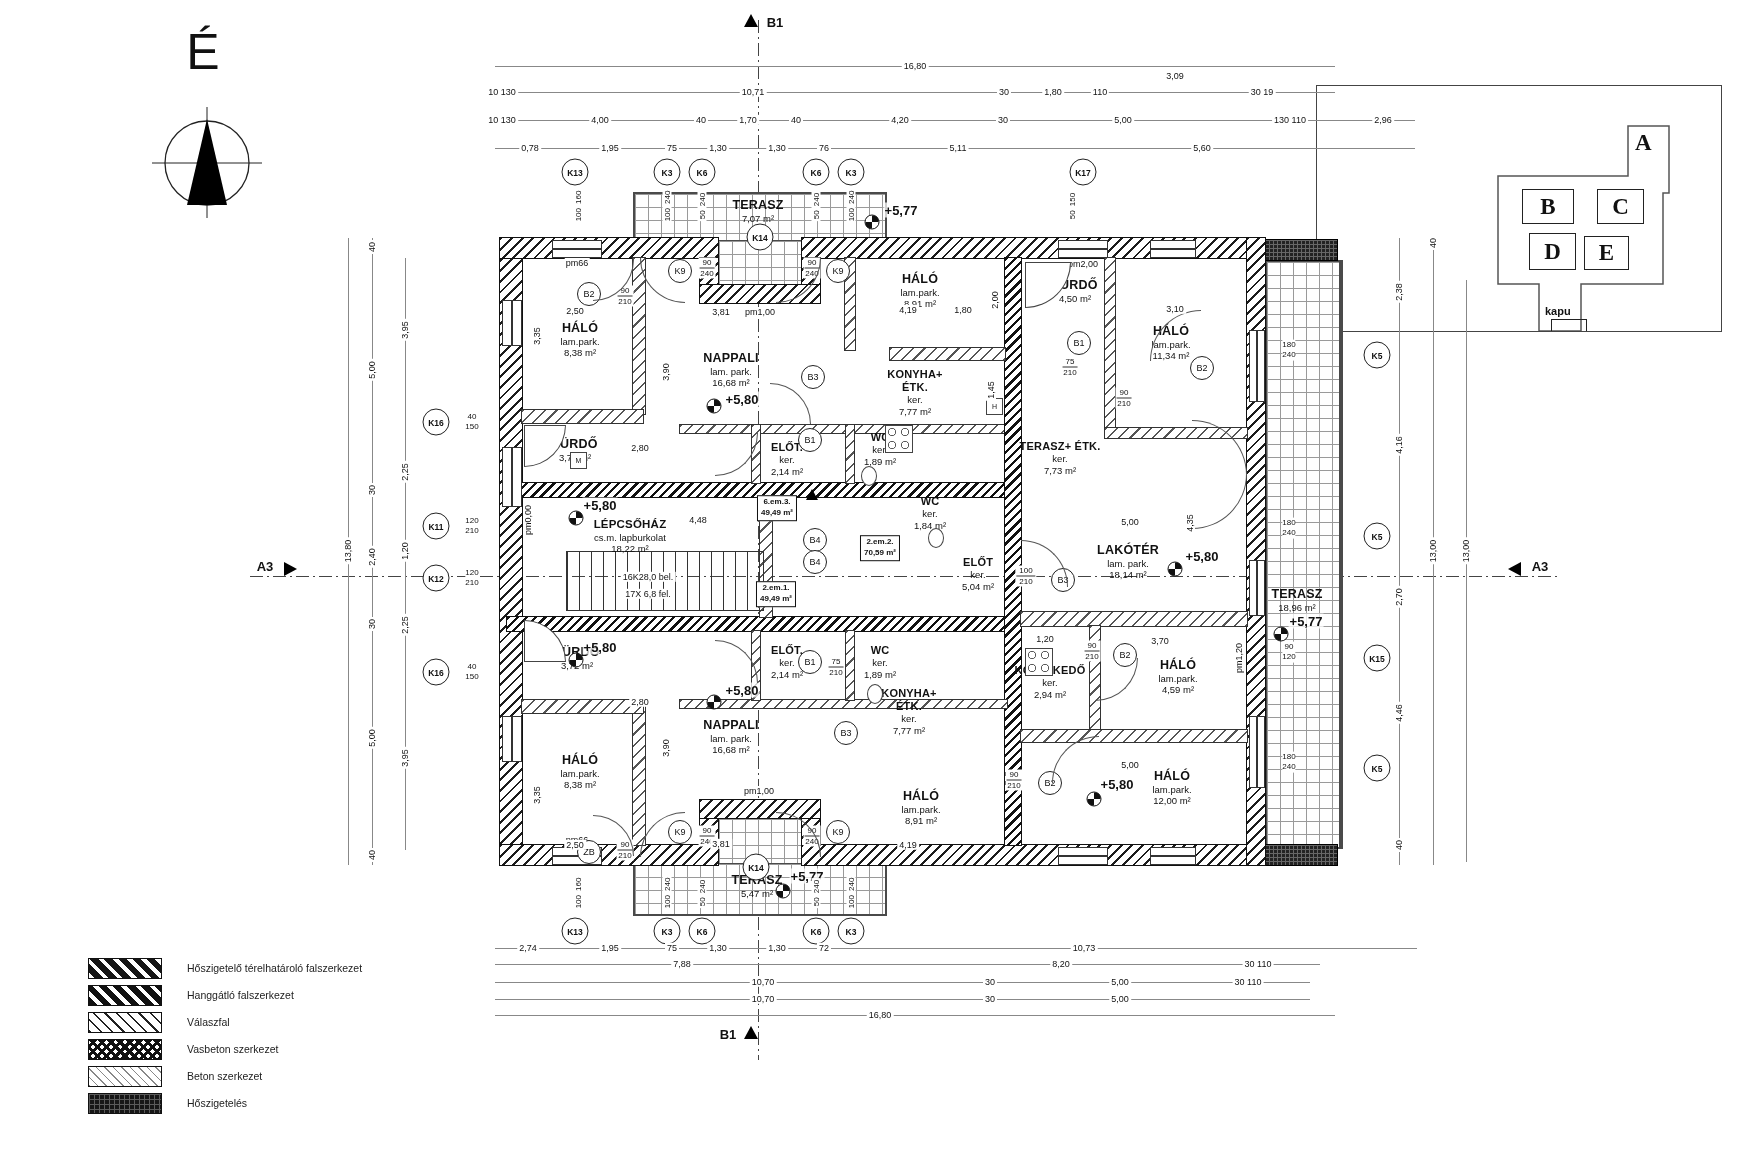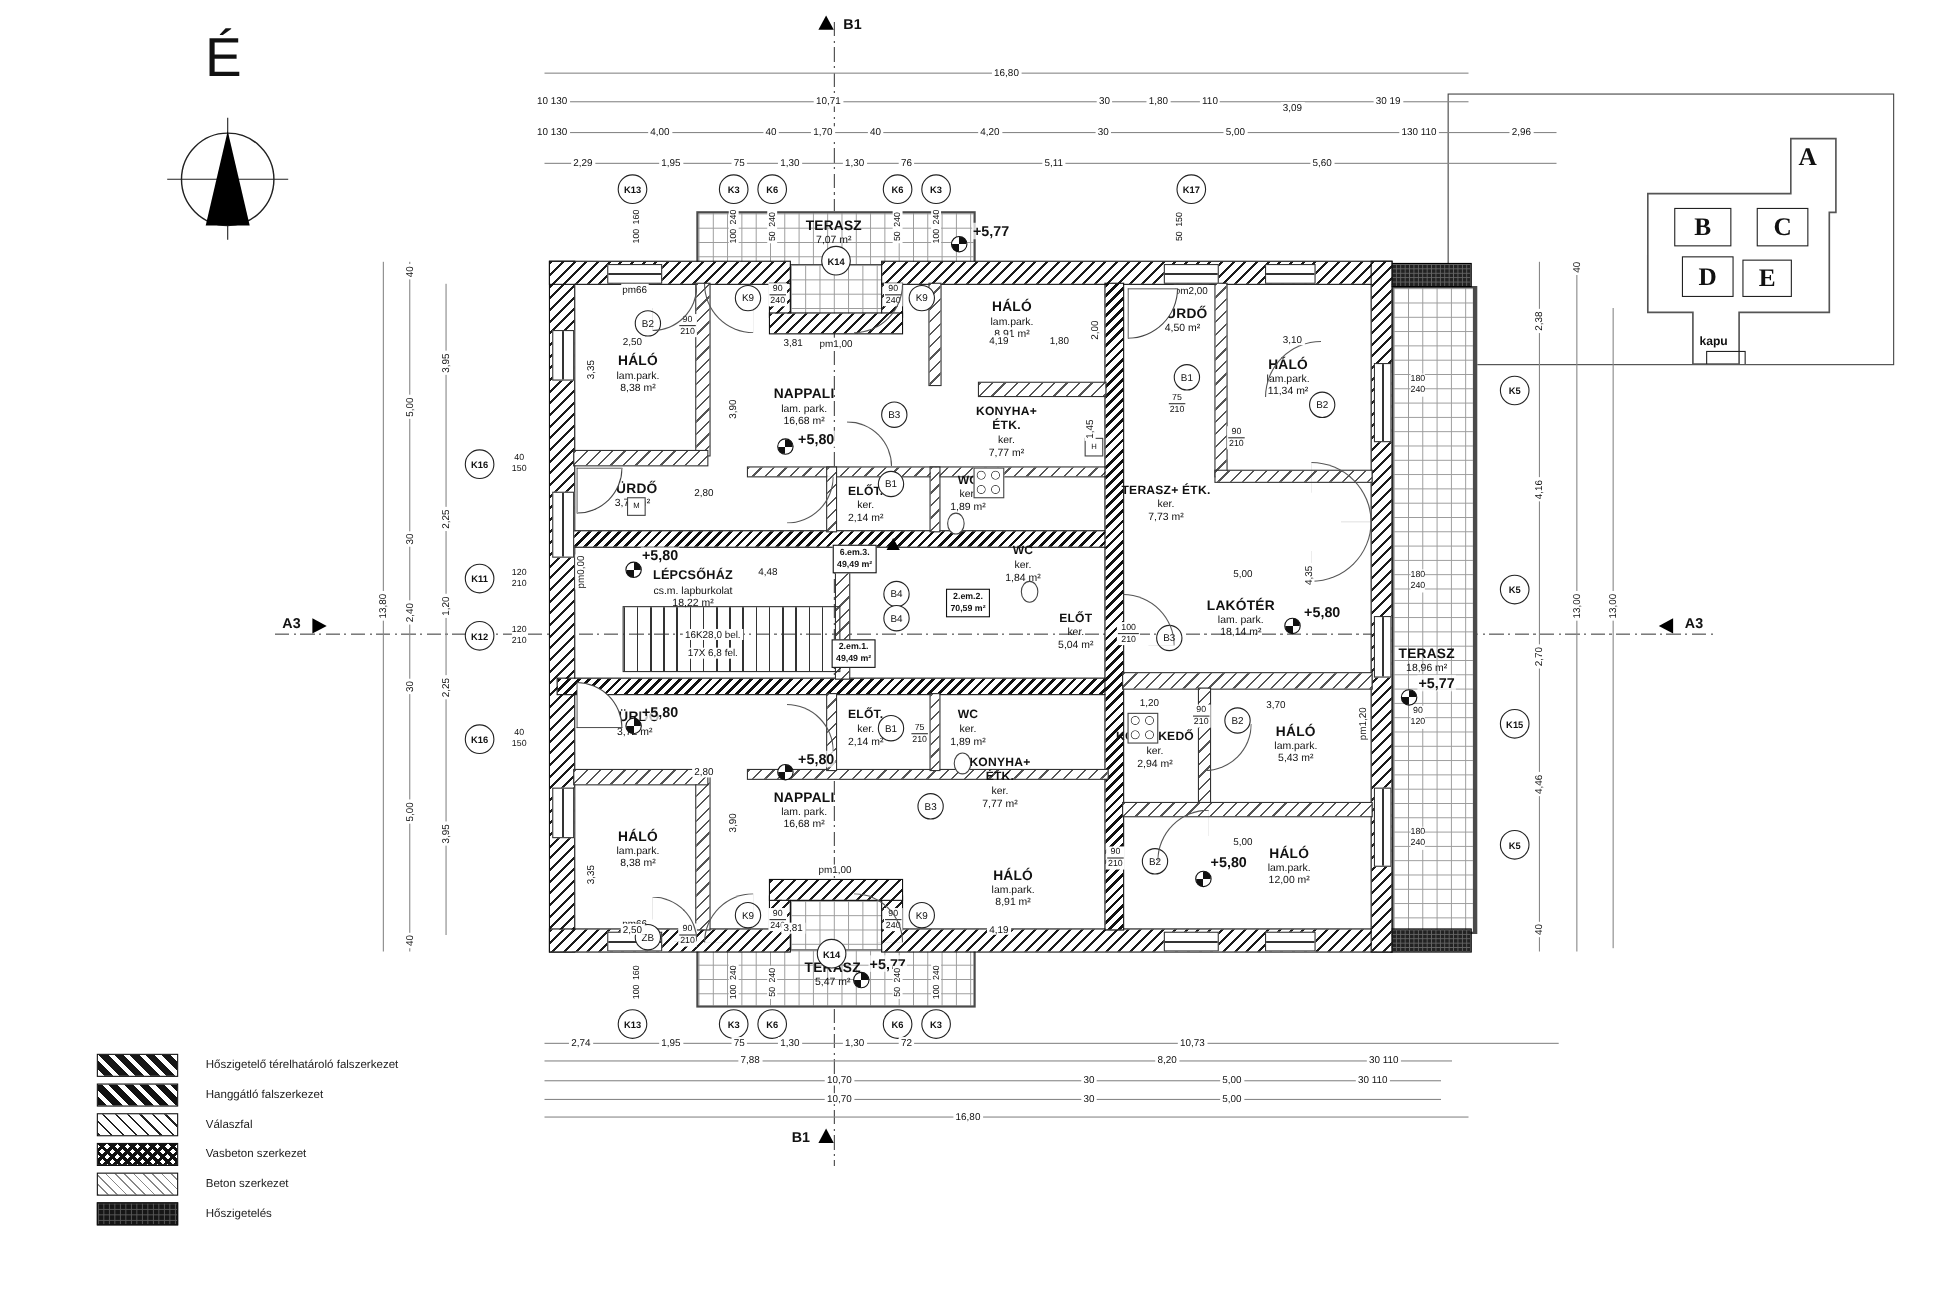--- a/index.html
+++ b/index.html
@@ -264,21 +264,21 @@
       <span class="rs">18,96 m²</span>
   </div>
   <div class="room" style="left:1050px;top:682px">
     <span class="rn" style="font-size:11px">KÖZLEKEDŐ</span>
       <span class="rs">ker.</span>
       <span class="rs">2,94 m²</span>
   </div>
   <div class="room" style="left:1178px;top:677px">
     <span class="rn">HÁLÓ</span>
       <span class="rs">lam.park.</span>
-      <span class="rs">5,43 m²</span>
+      <span class="rs">4,59 m²</span>
   </div>
   <div class="room" style="left:1172px;top:788px">
     <span class="rn">HÁLÓ</span>
       <span class="rs">lam.park.</span>
       <span class="rs">12,00 m²</span>
   </div>
   <div class="room" style="left:577px;top:658px">
     <span class="rn">FÜRDŐ</span>
       <span class="rs">3,72 m²</span>
   </div>
@@ -475,33 +475,33 @@
   <div class="dl" style="left:1399px;top:238px;width:1px;height:627px"></div>
   <div class="dl" style="left:1433px;top:238px;width:1px;height:627px"></div>
   <div class="dl" style="left:1466px;top:280px;width:1px;height:582px"></div>
 
   <span class="dim" style="left:915px;top:66px">16,80</span>
   <span class="dim" style="left:502px;top:92px">10 130</span>
   <span class="dim" style="left:753px;top:92px">10,71</span>
   <span class="dim" style="left:1004px;top:92px">30</span>
   <span class="dim" style="left:1053px;top:92px">1,80</span>
   <span class="dim" style="left:1100px;top:92px">110</span>
-  <span class="dim" style="left:1175px;top:98px">3,09</span>
+  <span class="dim" style="left:1175px;top:76px">3,09</span>
   <span class="dim" style="left:1262px;top:92px">30 19</span>
   <span class="dim" style="left:502px;top:120px">10 130</span>
   <span class="dim" style="left:600px;top:120px">4,00</span>
   <span class="dim" style="left:701px;top:120px">40</span>
   <span class="dim" style="left:748px;top:120px">1,70</span>
   <span class="dim" style="left:796px;top:120px">40</span>
   <span class="dim" style="left:900px;top:120px">4,20</span>
   <span class="dim" style="left:1003px;top:120px">30</span>
   <span class="dim" style="left:1123px;top:120px">5,00</span>
   <span class="dim" style="left:1290px;top:120px">130 110</span>
   <span class="dim" style="left:1383px;top:120px">2,96</span>
-  <span class="dim" style="left:530px;top:148px">2,29</span>
+  <span class="dim" style="left:530px;top:148px">0,78</span>
   <span class="dim" style="left:610px;top:148px">1,95</span>
   <span class="dim" style="left:672px;top:148px">75</span>
   <span class="dim" style="left:718px;top:148px">1,30</span>
   <span class="dim" style="left:777px;top:148px">1,30</span>
   <span class="dim" style="left:824px;top:148px">76</span>
   <span class="dim" style="left:958px;top:148px">5,11</span>
   <span class="dim" style="left:1202px;top:148px">5,60</span>
 
   <span class="dim" style="left:528px;top:948px">2,74</span>
   <span class="dim" style="left:610px;top:948px">1,95</span>

